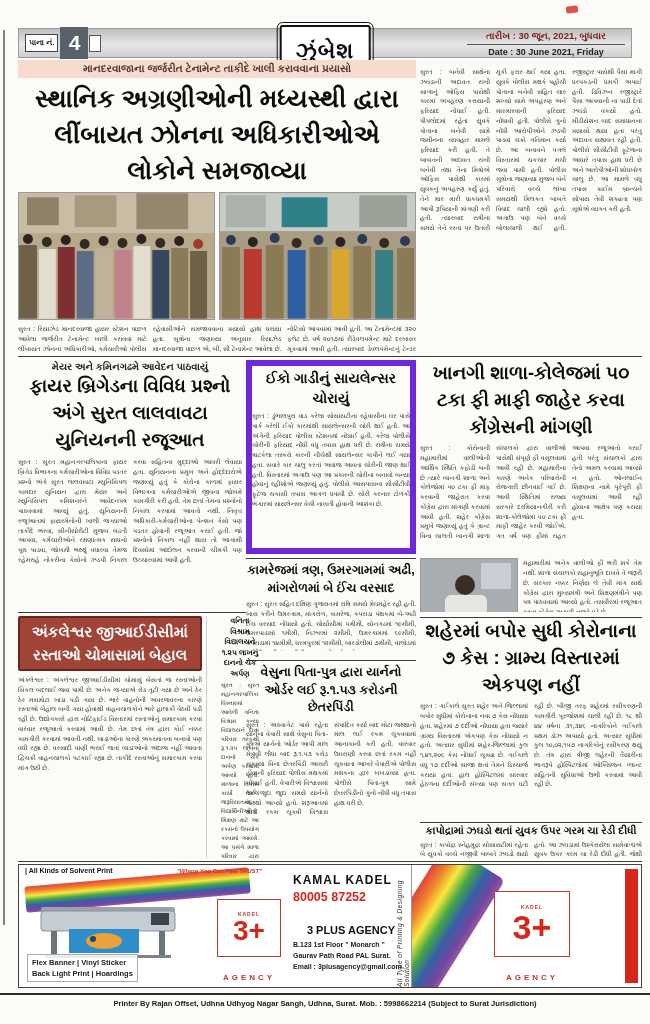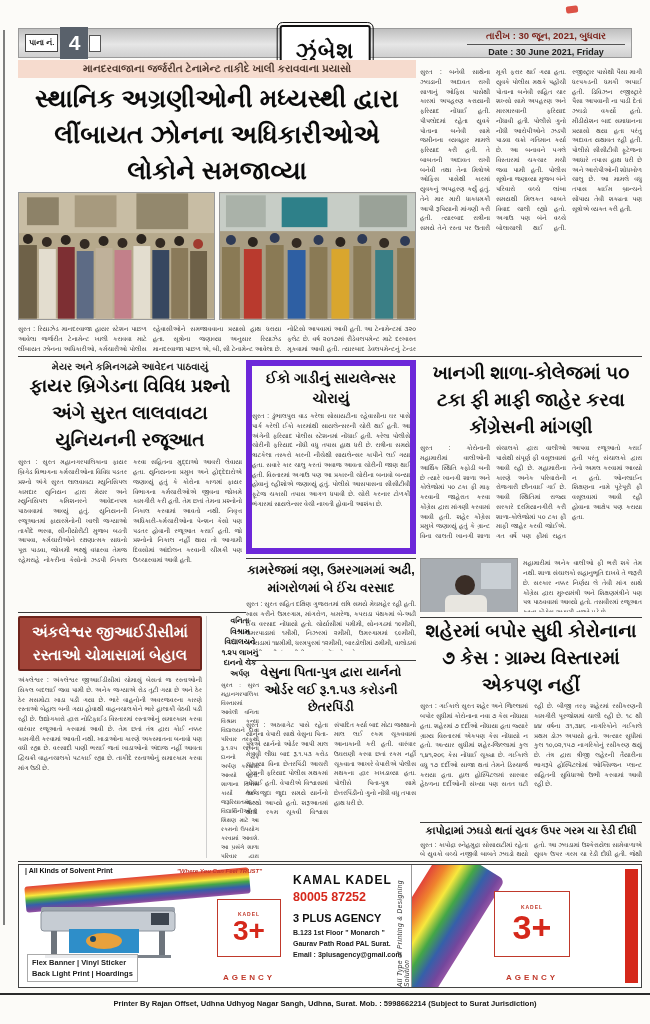--- a/index.html
+++ b/index.html
@@ -70,21 +70,21 @@
   .logo3p .lk{font-size:5px;color:#c0392b;font-weight:700;letter-spacing:1px;}
   .logo3p .lm{font-size:28px;color:#d5281b;font-weight:800;line-height:1;}
   .logo-agency{font-size:8px;color:#c0392b;font-weight:800;letter-spacing:3px;margin-top:16px;text-align:center;}
   .logo-pos-left{position:absolute;left:198px;top:34px;}
   .logo-pos-right{position:absolute;left:82px;top:26px;}
   .logo-pos-right .logo3p{width:74px;height:64px;}
   .logo-pos-right .lm{font-size:34px;}
   .contact{position:absolute;left:274px;top:8px;width:116px;}
   .c-name{font-size:12px;font-weight:800;color:#111;letter-spacing:1px;}
   .c-phone{font-size:12.5px;font-weight:800;color:#d5281b;margin-top:3px;}
-  .c-agency{font-size:11px;font-weight:800;color:#111;margin-top:8px;}
+  .c-agency{font-size:11px;font-weight:800;color:#111;margin-top:20px;text-align:center;}
   .c-addr{font-size:7px;font-weight:700;color:#222;margin-top:4px;line-height:1.5;}
   .c-email{font-size:7px;font-weight:700;color:#222;margin-top:2px;}
   .vert-text{position:absolute;right:1px;top:6px;writing-mode:vertical-rl;transform:rotate(180deg);
     font-size:6.5px;font-style:italic;color:#333;letter-spacing:.5px;}
   .red-strip{position:absolute;right:3px;top:4px;bottom:4px;width:13px;background:#d5281b;}
 
   
   .footer-rule{position:absolute;left:0;top:993px;width:650px;border-top:2px solid #2b2b2b;}
   .footer{position:absolute;left:0;top:998px;width:650px;text-align:center;font-size:7.6px;font-weight:700;
     color:#1a1a1a;line-height:1.55;}

